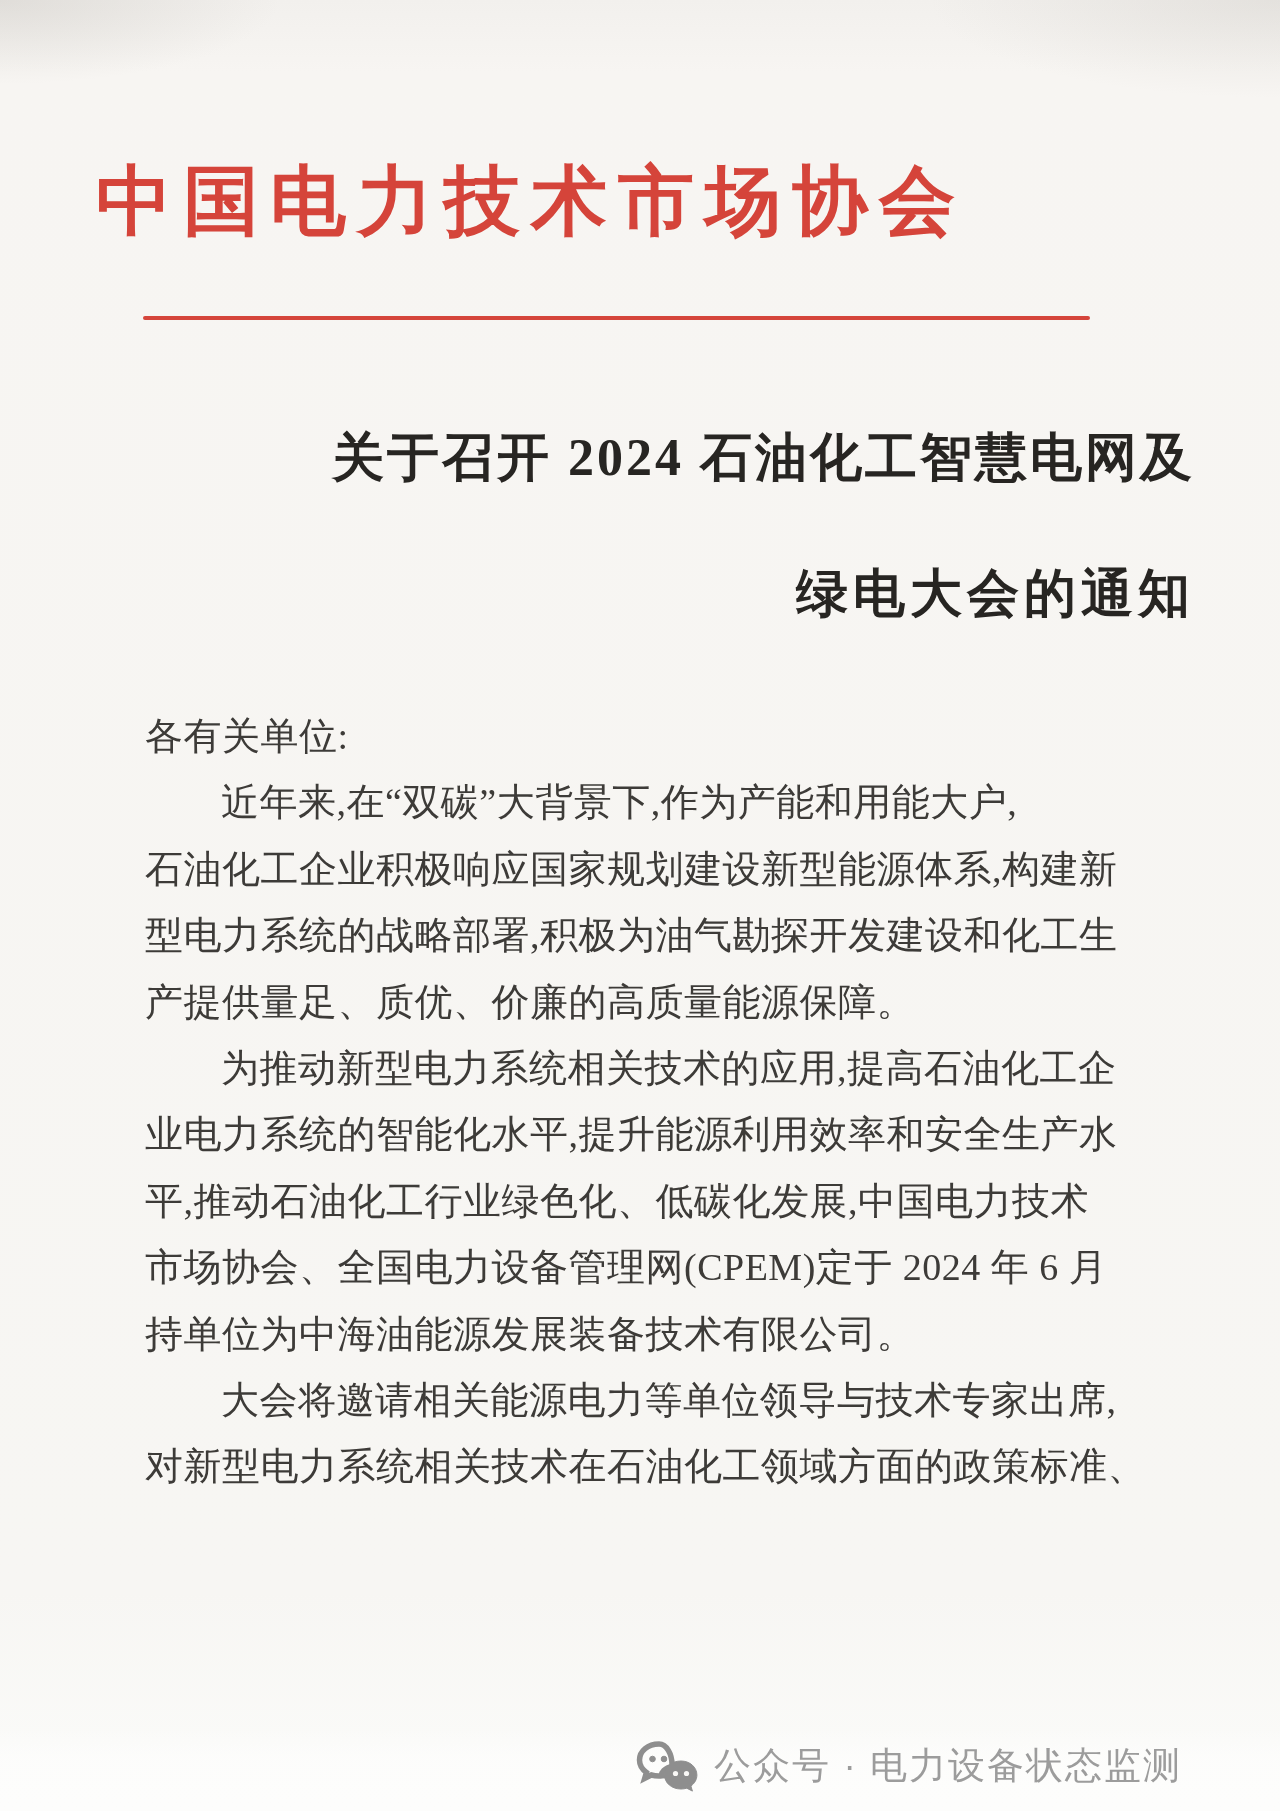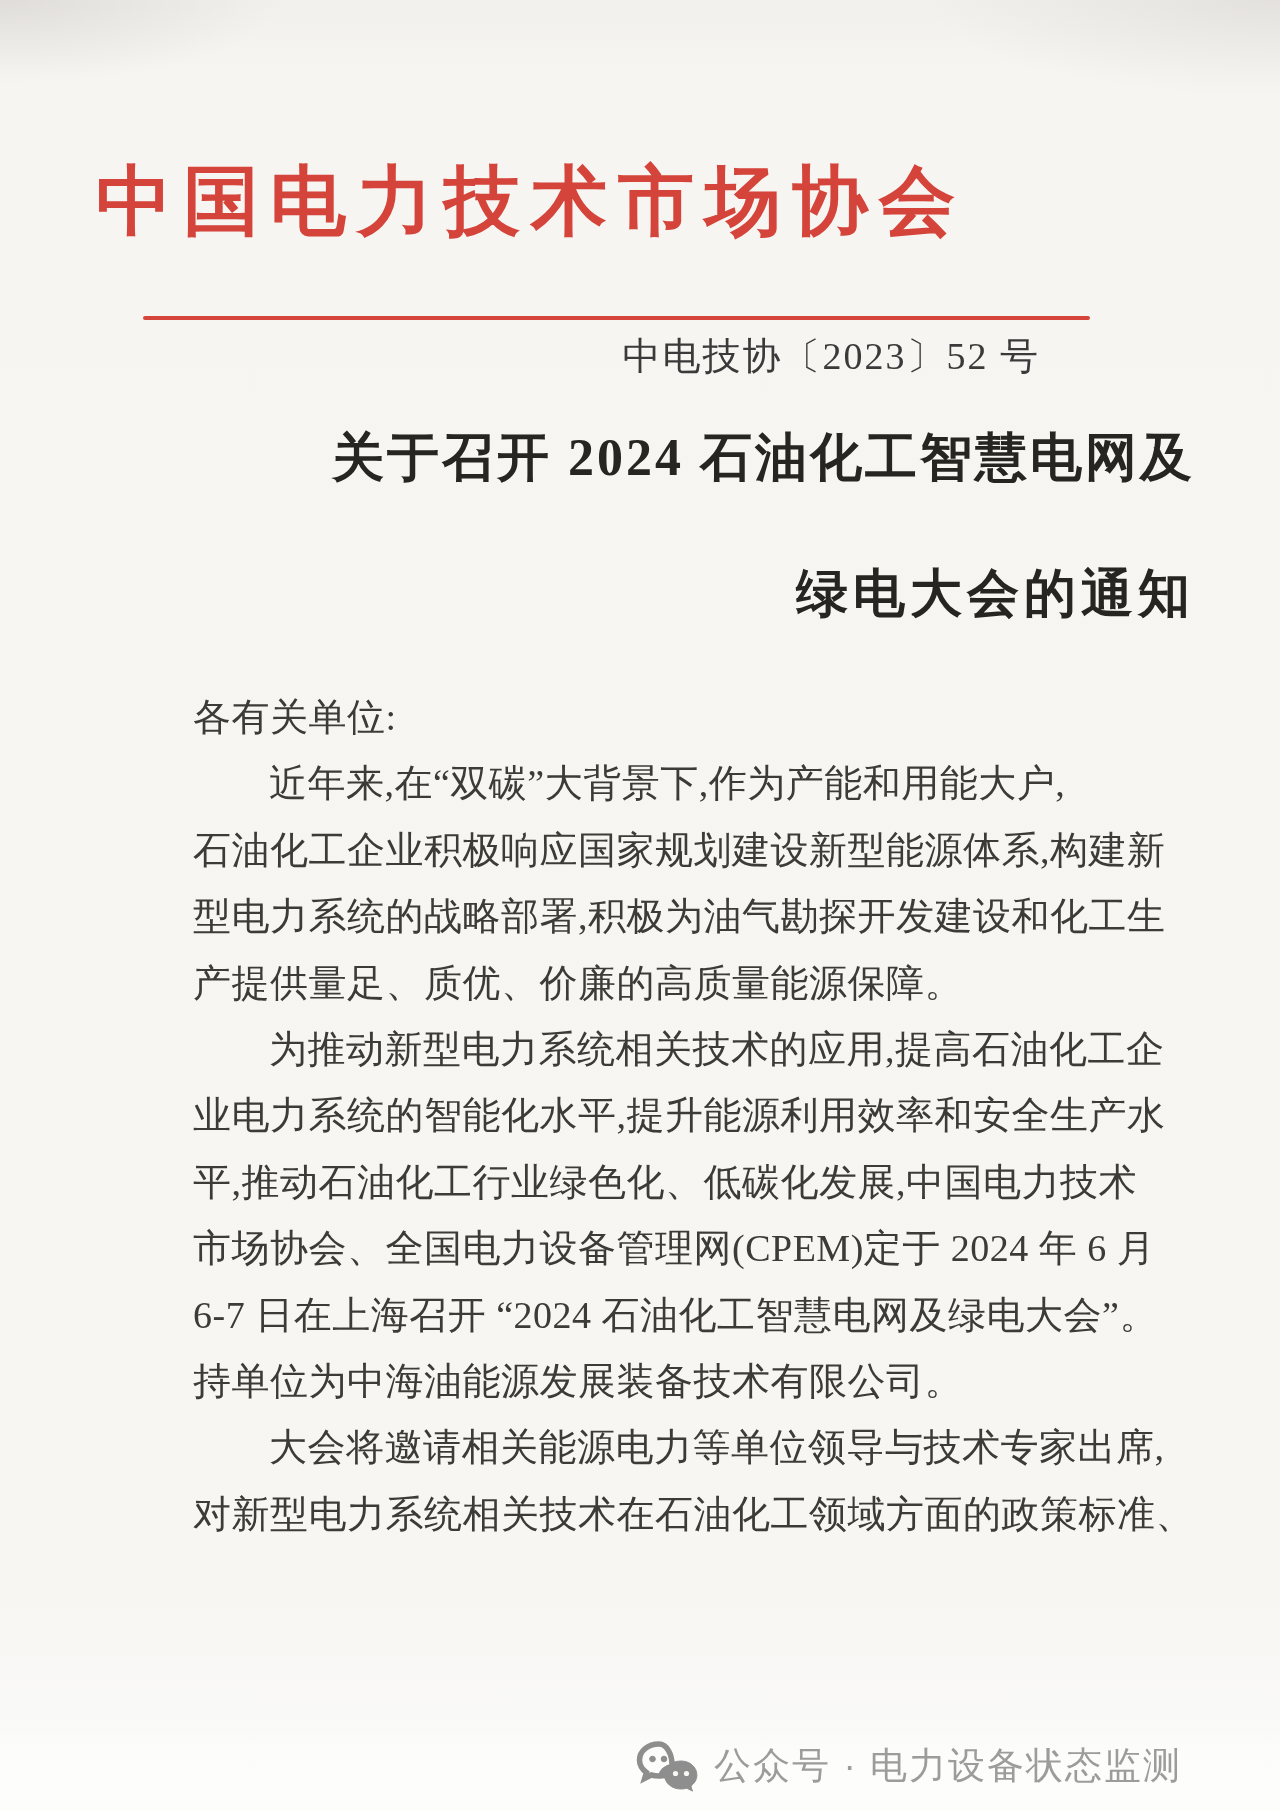--- a/index.html
+++ b/index.html
@@ -60,27 +60,26 @@
     line-height: 1.0;
     letter-spacing: 3px;
   }
   .doc-title .t2 {
     margin-top: 84px;
     letter-spacing: 5px;
   }
   
   .body-text {
     position: absolute;
-    top: 684px;
+    top: 703px;
     left: 145px;
     width: 1000px;
     font-size: 38px;
     color: #3d3b38;
     letter-spacing: 0.5px;
-    margin-left: 48px;
   }
   .body-text .line {
     height: 66.4px;
     line-height: 66.4px;
     white-space: nowrap;
   }
   .body-text .line.indent {
     padding-left: 76px;
   }
   
@@ -112,38 +111,36 @@
 </style>
 </head>
 <body>
 
 <div class="page">
 
   <div class="org-name" style="color: rgb(213, 68, 58);">中国电力技术市场协会</div>
 
   <div class="red-line" style="background: rgb(213, 69, 59);"></div>
 
-  <div class="doc-number">中电技协〔2023〕52 号</div>
 
   <div class="doc-title">
     <div class="t1">关于召开 2024 石油化工智慧电网及</div>
     <div class="t2">绿电大会的通知</div>
   </div>
 
   <div class="body-text" id="body-lines">
       <div class="line">各有关单位:</div>
       <div class="line indent">近年来,在“双碳”大背景下,作为产能和用能大户,</div>
       <div class="line">石油化工企业积极响应国家规划建设新型能源体系,构建新</div>
       <div class="line">型电力系统的战略部署,积极为油气勘探开发建设和化工生</div>
       <div class="line">产提供量足、质优、价廉的高质量能源保障。</div>
       <div class="line indent">为推动新型电力系统相关技术的应用,提高石油化工企</div>
       <div class="line">业电力系统的智能化水平,提升能源利用效率和安全生产水</div>
       <div class="line">平,推动石油化工行业绿色化、低碳化发展,中国电力技术</div>
       <div class="line">市场协会、全国电力设备管理网(CPEM)定于 2024 年 6 月</div>
-      <div class="line">6-7 日在上海召开 “2024 石油化工智慧电网及绿电大会”。</div>
       <div class="line">持单位为中海油能源发展装备技术有限公司。</div>
       <div class="line indent">大会将邀请相关能源电力等单位领导与技术专家出席,</div>
       <div class="line">对新型电力系统相关技术在石油化工领域方面的政策标准、</div>
     </div>
 
   <div class="footer-band"></div>
 
   <div class="watermark" style="color: rgb(156, 156, 156);">
     <span class="wx-icon">
       <svg viewBox="0 0 64 54" width="64" height="54" aria-hidden="true">

